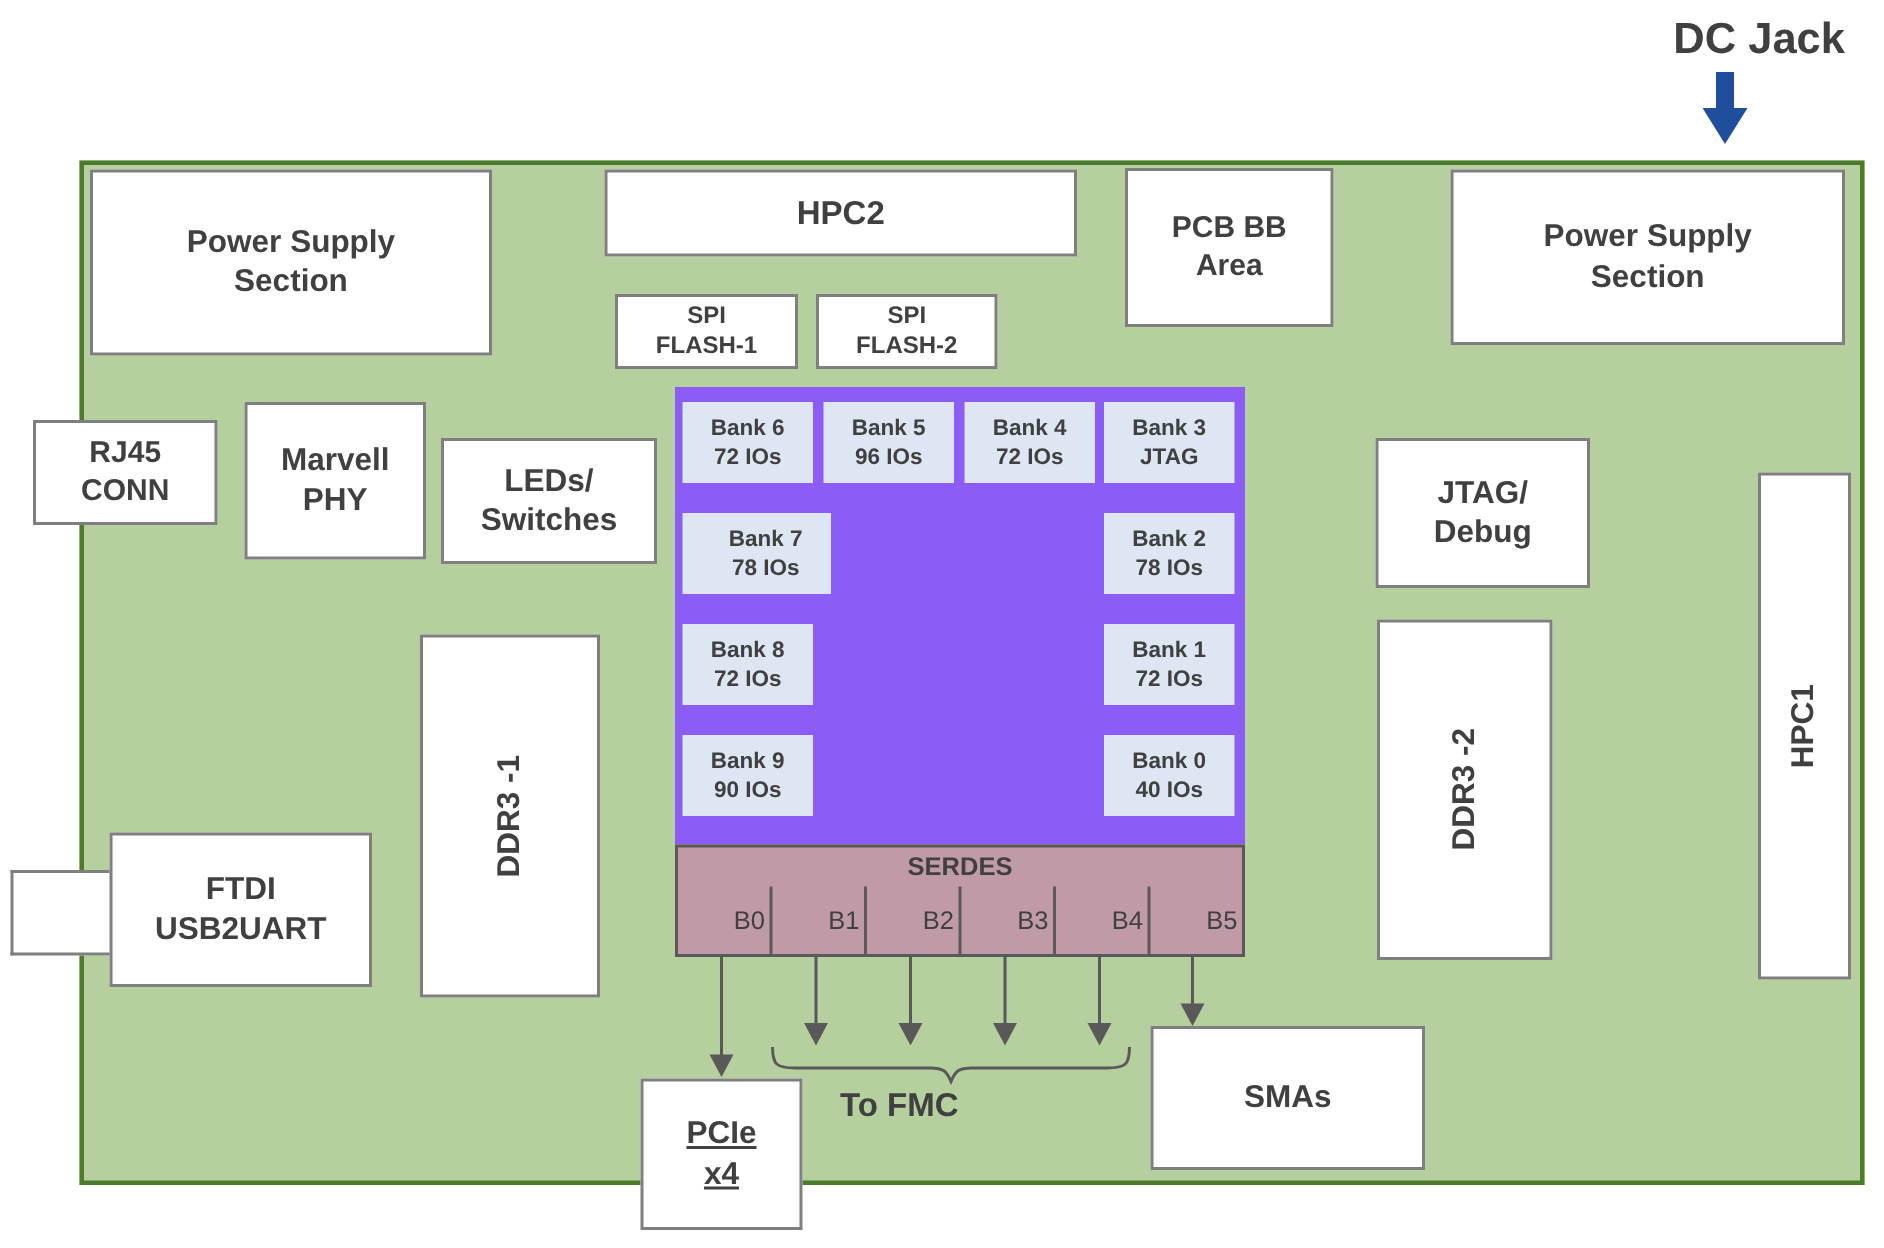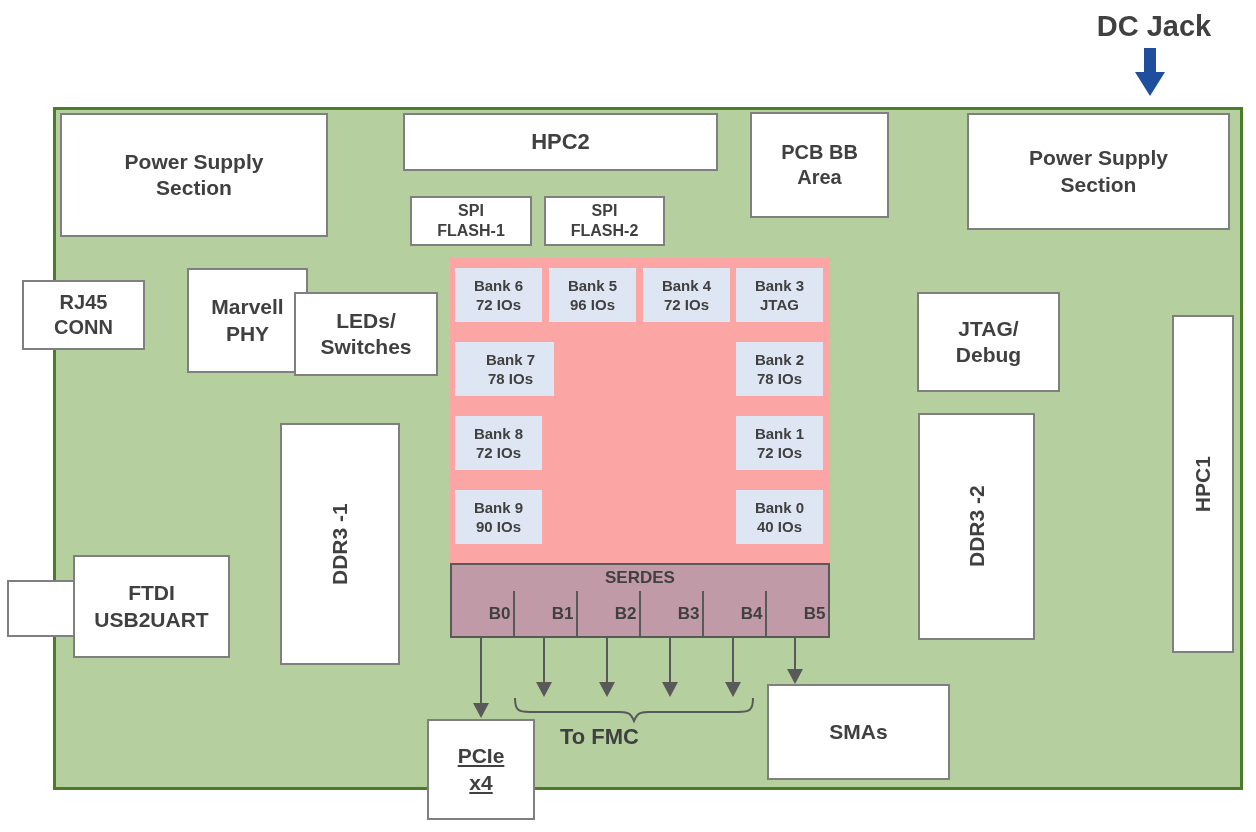--- a/index.html
+++ b/index.html
@@ -38,21 +38,21 @@
     color: #404040;
     white-space: pre-line;
     line-height: 1.25;
   }
   .vlabel { transform: rotate(-90deg); white-space: nowrap; }
   
   #fpga {
     position: absolute;
     left: 450px; top: 258px;
     width: 380px; height: 305px;
-    background: #fca5a5;
+    background: #8b5cf6;
   }
   .bank {
     position: absolute;
     width: 87px; height: 54px;
     background: #dde6f2;
     display: flex; align-items: center; justify-content: center;
     text-align: center;
   }
   .bank .lbl { font-size: 15px; line-height: 1.3; }
   
@@ -67,21 +67,21 @@
   }
   #serdes-title {
     height: 26px;
     display: flex; align-items: center; justify-content: center;
     font-weight: 700; font-size: 17px;
   }
   #serdes-segments { flex: 1; display: flex; }
   .seg {
     flex: 1;
     display: flex; align-items: center; justify-content: center;
-    font-weight: 700; font-size: 17px;
+    font-weight: 400; font-size: 17px;
     border-left: 2px solid #595959;
     padding-left: 34px;
   }
   .seg:first-child { border-left: none; }
   
   .stem { position: absolute; width: 2px; background: #595959; }
   .ahead {
     position: absolute;
     width: 0; height: 0;
     border-left: 8px solid transparent;
@@ -90,21 +90,21 @@
   }
   #to-fmc-label {
     position: absolute;
     left: 560px; top: 724px; width: 140px;
     text-align: left;
     font-weight: 700; font-size: 22px;
   }
   #dc-jack-label {
     position: absolute;
     left: 1078px; top: 10px; width: 152px;
-    text-align: center;
+    text-align: right;
     font-weight: 700; font-size: 29px;
     color: #404040;
   }
 </style>
 </head>
 <body>
 
 <div id="scene">
 
   <div id="dc-jack-label">DC Jack</div>
@@ -207,21 +207,21 @@
 Area</span>
   </div>
   <div class="wbox" style="left:967px; top:113px; width:263px; height:117px;">
     <span class="lbl" style="font-size:21px;">Power Supply
 Section</span>
   </div>
   <div class="wbox" style="left:22px; top:280px; width:123px; height:70px;">
     <span class="lbl" style="font-size:20px;">RJ45
 CONN</span>
   </div>
-  <div class="wbox" style="left:163px; top:268px; width:121px; height:105px;margin-left:24px;">
+  <div class="wbox" style="left:163px; top:268px; width:121px; height:105px;">
     <span class="lbl" style="font-size:21px;">Marvell
 PHY</span>
   </div>
   <div class="wbox" style="left:294px; top:292px; width:144px; height:84px;">
     <span class="lbl" style="font-size:21px;">LEDs/
 Switches</span>
   </div>
   <div class="wbox" style="left:917px; top:292px; width:143px; height:100px;">
     <span class="lbl" style="font-size:21px;">JTAG/
 Debug</span>
@@ -229,21 +229,21 @@
   <div class="wbox" style="left:280px; top:423px; width:120px; height:242px;">
     <span class="lbl vlabel" style="font-size:21px;">DDR3 -1</span>
   </div>
   <div class="wbox" style="left:918px; top:413px; width:117px; height:227px;">
     <span class="lbl vlabel" style="font-size:21px;">DDR3 -2</span>
   </div>
   <div class="wbox" style="left:1172px; top:315px; width:62px; height:338px;">
     <span class="lbl vlabel" style="font-size:21px;">HPC1</span>
   </div>
   <div class="wbox" style="left:7px; top:580px; width:73px; height:57px; border-right:none;"></div>
-  <div class="wbox" style="left:73px; top:555px; width:157px; height:103px;">
+  <div class="wbox" style="left:73px; top:555px; width:175px; height:103px;">
     <span class="lbl" style="font-size:21px;">FTDI
 USB2UART</span>
   </div>
   <div class="wbox" style="left:427px; top:719px; width:108px; height:101px;">
     <span class="lbl" style="font-size:21px;text-decoration:underline;">PCIe
 x4</span>
   </div>
   <div class="wbox" style="left:767px; top:684px; width:183px; height:96px;">
     <span class="lbl" style="font-size:21px;">SMAs</span>
   </div>

